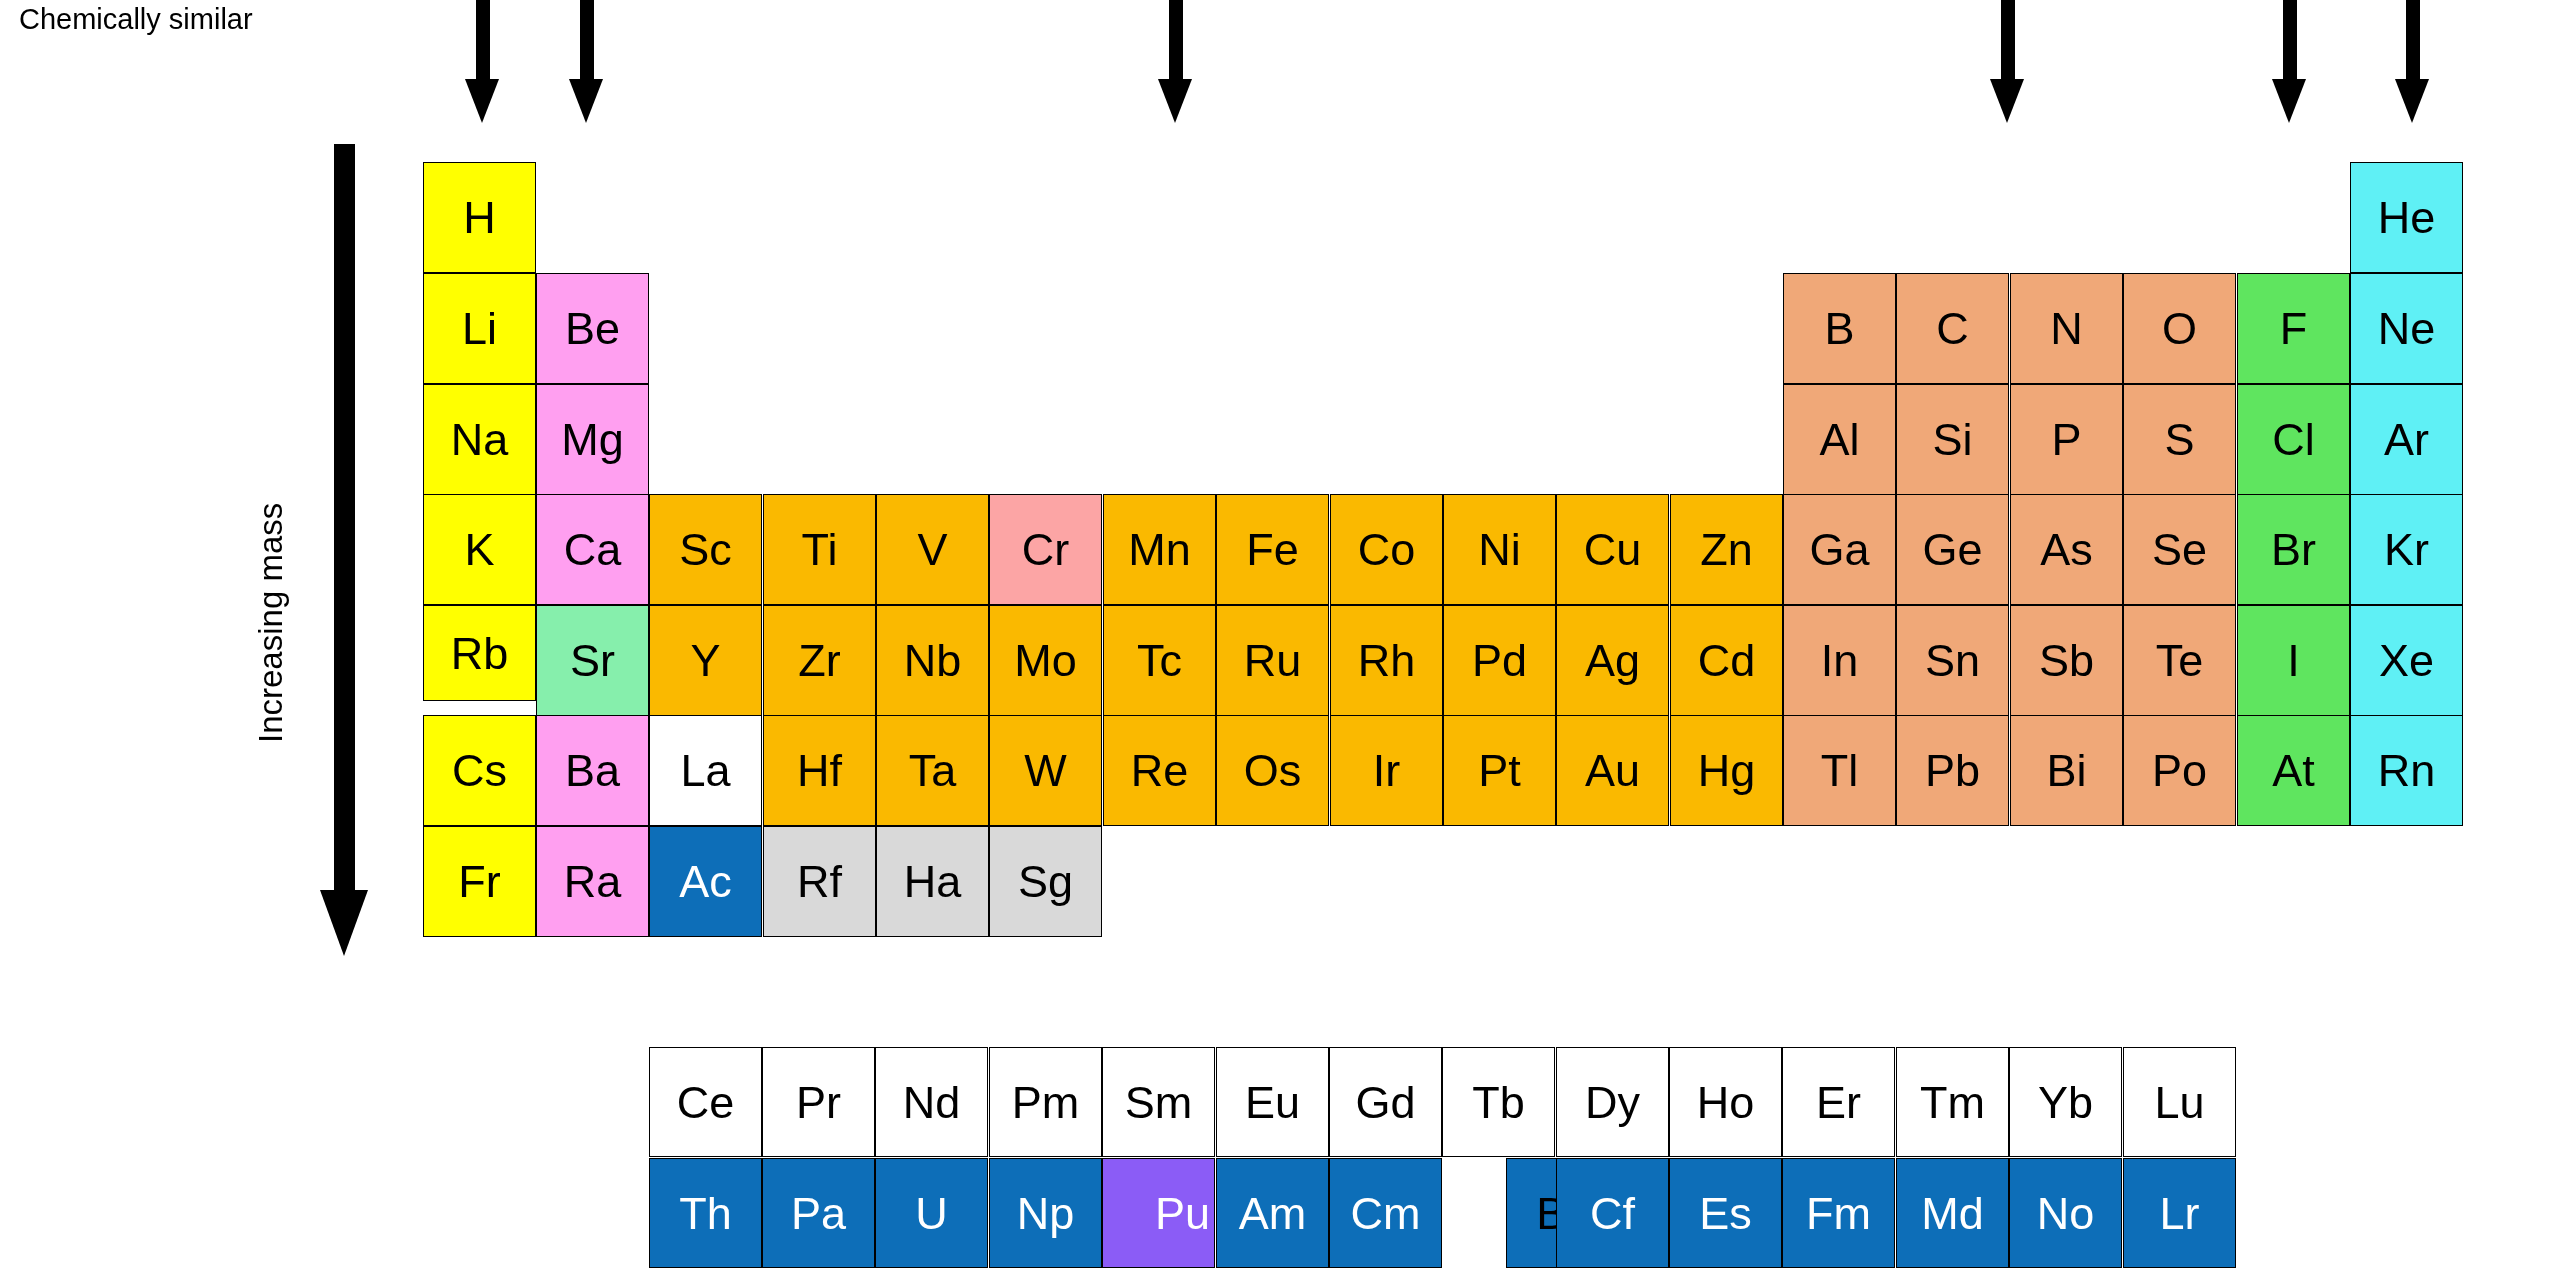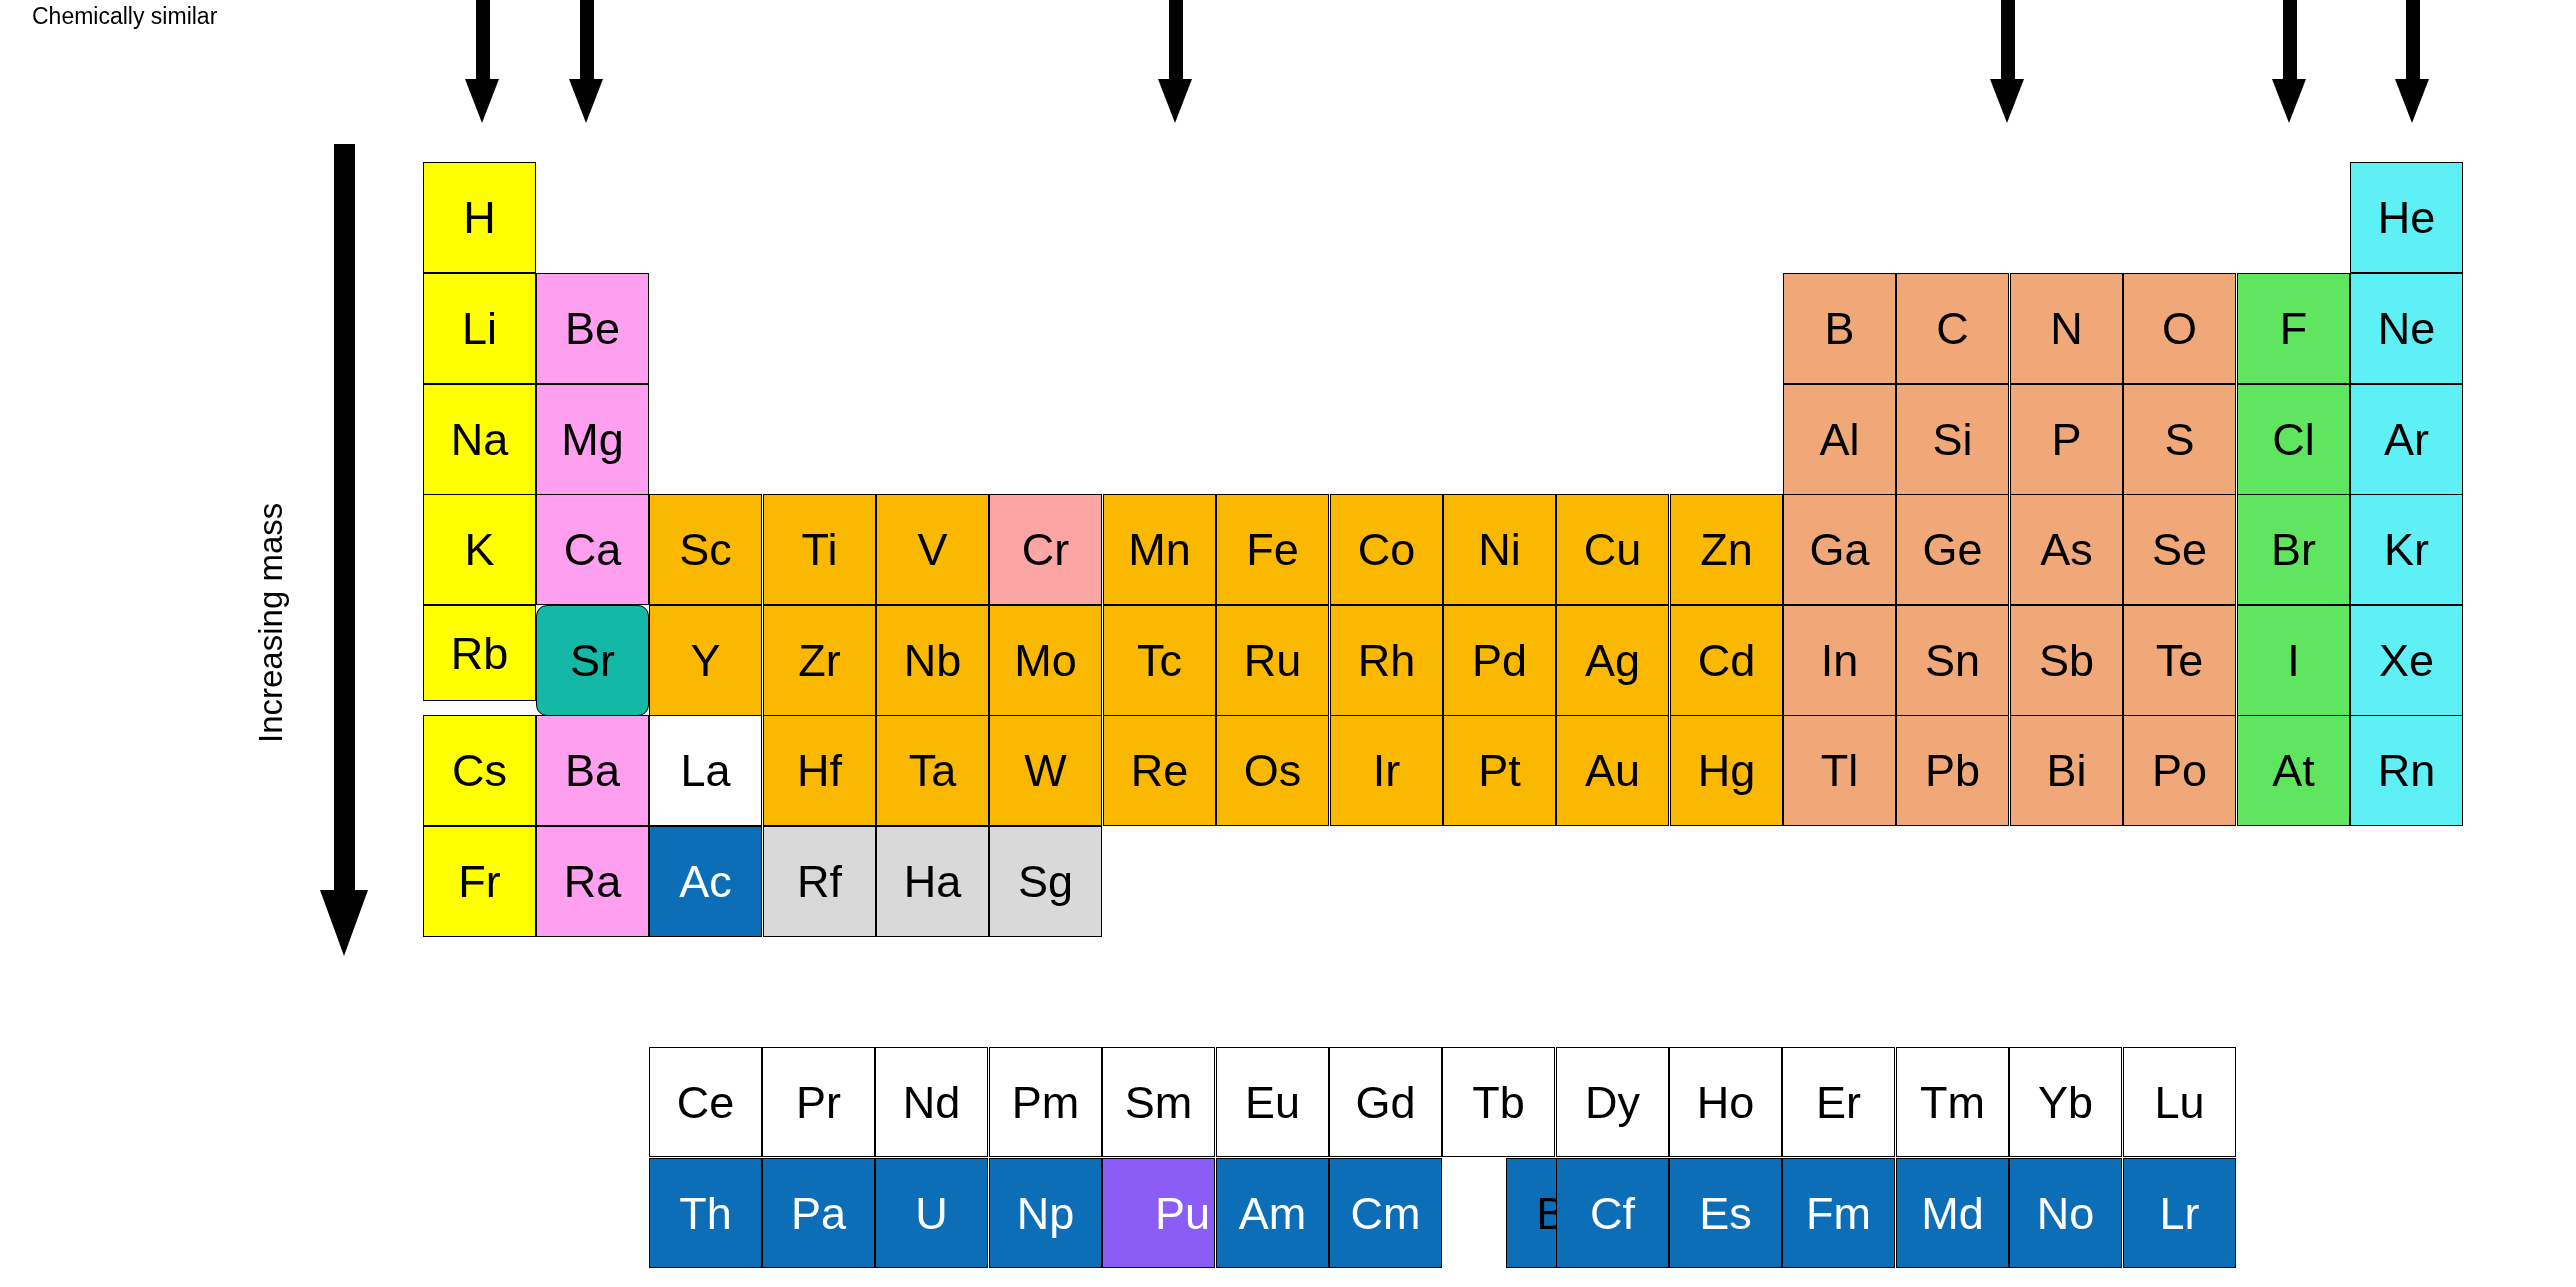--- a/index.html
+++ b/index.html
@@ -19,23 +19,23 @@
   #stage {
     position: absolute;
     left: 0; top: 0;
     width: 2576px;
     height: 1287px;
   }
 
   
   .chem-similar-label {
     position: absolute;
-    left: 32px;
+    left: 19px;
     top: 5px;
-    font-size: 23px;
+    font-size: 29px;
     line-height: 1;
     color: #000000;
     white-space: nowrap;
     font-family: "Liberation Sans", sans-serif;
   }
   .increasing-mass-label {
     position: absolute;
     left: 0px;
     top: 0px;
     font-size: 33px;
@@ -184,21 +184,21 @@
       <div class="cell" style="left: 1443px; top: 494px; width: 113px; height: 111px; background: rgb(250, 185, 0); color: rgb(0, 0, 0); border-color: rgb(0, 0, 0);">Ni</div>
       <div class="cell" style="left: 1556px; top: 494px; width: 113px; height: 111px; background: rgb(250, 185, 0); color: rgb(0, 0, 0); border-color: rgb(0, 0, 0);">Cu</div>
       <div class="cell" style="left: 1670px; top: 494px; width: 113px; height: 111px; background: rgb(250, 185, 0); color: rgb(0, 0, 0); border-color: rgb(0, 0, 0);">Zn</div>
       <div class="cell" style="left: 1783px; top: 494px; width: 113px; height: 111px; background: rgb(240, 168, 120); color: rgb(0, 0, 0); border-color: rgb(0, 0, 0);">Ga</div>
       <div class="cell" style="left: 1896px; top: 494px; width: 113px; height: 111px; background: rgb(240, 168, 120); color: rgb(0, 0, 0); border-color: rgb(0, 0, 0);">Ge</div>
       <div class="cell" style="left: 2010px; top: 494px; width: 113px; height: 111px; background: rgb(240, 168, 120); color: rgb(0, 0, 0); border-color: rgb(0, 0, 0);">As</div>
       <div class="cell" style="left: 2123px; top: 494px; width: 113px; height: 111px; background: rgb(240, 168, 120); color: rgb(0, 0, 0); border-color: rgb(0, 0, 0);">Se</div>
       <div class="cell" style="left: 2237px; top: 494px; width: 113px; height: 111px; background: rgb(95, 229, 95); color: rgb(0, 0, 0); border-color: rgb(0, 0, 0);">Br</div>
       <div class="cell" style="left: 2350px; top: 494px; width: 113px; height: 111px; background: rgb(95, 240, 245); color: rgb(0, 0, 0); border-color: rgb(0, 0, 0);">Kr</div>
       <div class="cell" style="left: 423px; top: 605px; width: 113px; height: 96px; background: rgb(255, 255, 0); color: rgb(0, 0, 0); border-color: rgb(0, 0, 0);">Rb</div>
-      <div class="cell" style="left: 536px; top: 605px; width: 113px; height: 111px; background: #14b8a6; color: rgb(0, 0, 0); border-color: rgb(0, 0, 0); border-radius: 11px;">Sr</div>
+      <div class="cell" style="left: 536px; top: 605px; width: 113px; height: 111px; background: #86efac; color: rgb(0, 0, 0); border-color: rgb(0, 0, 0);">Sr</div>
       <div class="cell" style="left: 649px; top: 605px; width: 113px; height: 111px; background: rgb(250, 185, 0); color: rgb(0, 0, 0); border-color: rgb(0, 0, 0);">Y</div>
       <div class="cell" style="left: 763px; top: 605px; width: 113px; height: 111px; background: rgb(250, 185, 0); color: rgb(0, 0, 0); border-color: rgb(0, 0, 0);">Zr</div>
       <div class="cell" style="left: 876px; top: 605px; width: 113px; height: 111px; background: rgb(250, 185, 0); color: rgb(0, 0, 0); border-color: rgb(0, 0, 0);">Nb</div>
       <div class="cell" style="left: 989px; top: 605px; width: 113px; height: 111px; background: rgb(250, 185, 0); color: rgb(0, 0, 0); border-color: rgb(0, 0, 0);">Mo</div>
       <div class="cell" style="left: 1103px; top: 605px; width: 113px; height: 111px; background: rgb(250, 185, 0); color: rgb(0, 0, 0); border-color: rgb(0, 0, 0);">Tc</div>
       <div class="cell" style="left: 1216px; top: 605px; width: 113px; height: 111px; background: rgb(250, 185, 0); color: rgb(0, 0, 0); border-color: rgb(0, 0, 0);">Ru</div>
       <div class="cell" style="left: 1330px; top: 605px; width: 113px; height: 111px; background: rgb(250, 185, 0); color: rgb(0, 0, 0); border-color: rgb(0, 0, 0);">Rh</div>
       <div class="cell" style="left: 1443px; top: 605px; width: 113px; height: 111px; background: rgb(250, 185, 0); color: rgb(0, 0, 0); border-color: rgb(0, 0, 0);">Pd</div>
       <div class="cell" style="left: 1556px; top: 605px; width: 113px; height: 111px; background: rgb(250, 185, 0); color: rgb(0, 0, 0); border-color: rgb(0, 0, 0);">Ag</div>
       <div class="cell" style="left: 1670px; top: 605px; width: 113px; height: 111px; background: rgb(250, 185, 0); color: rgb(0, 0, 0); border-color: rgb(0, 0, 0);">Cd</div>

